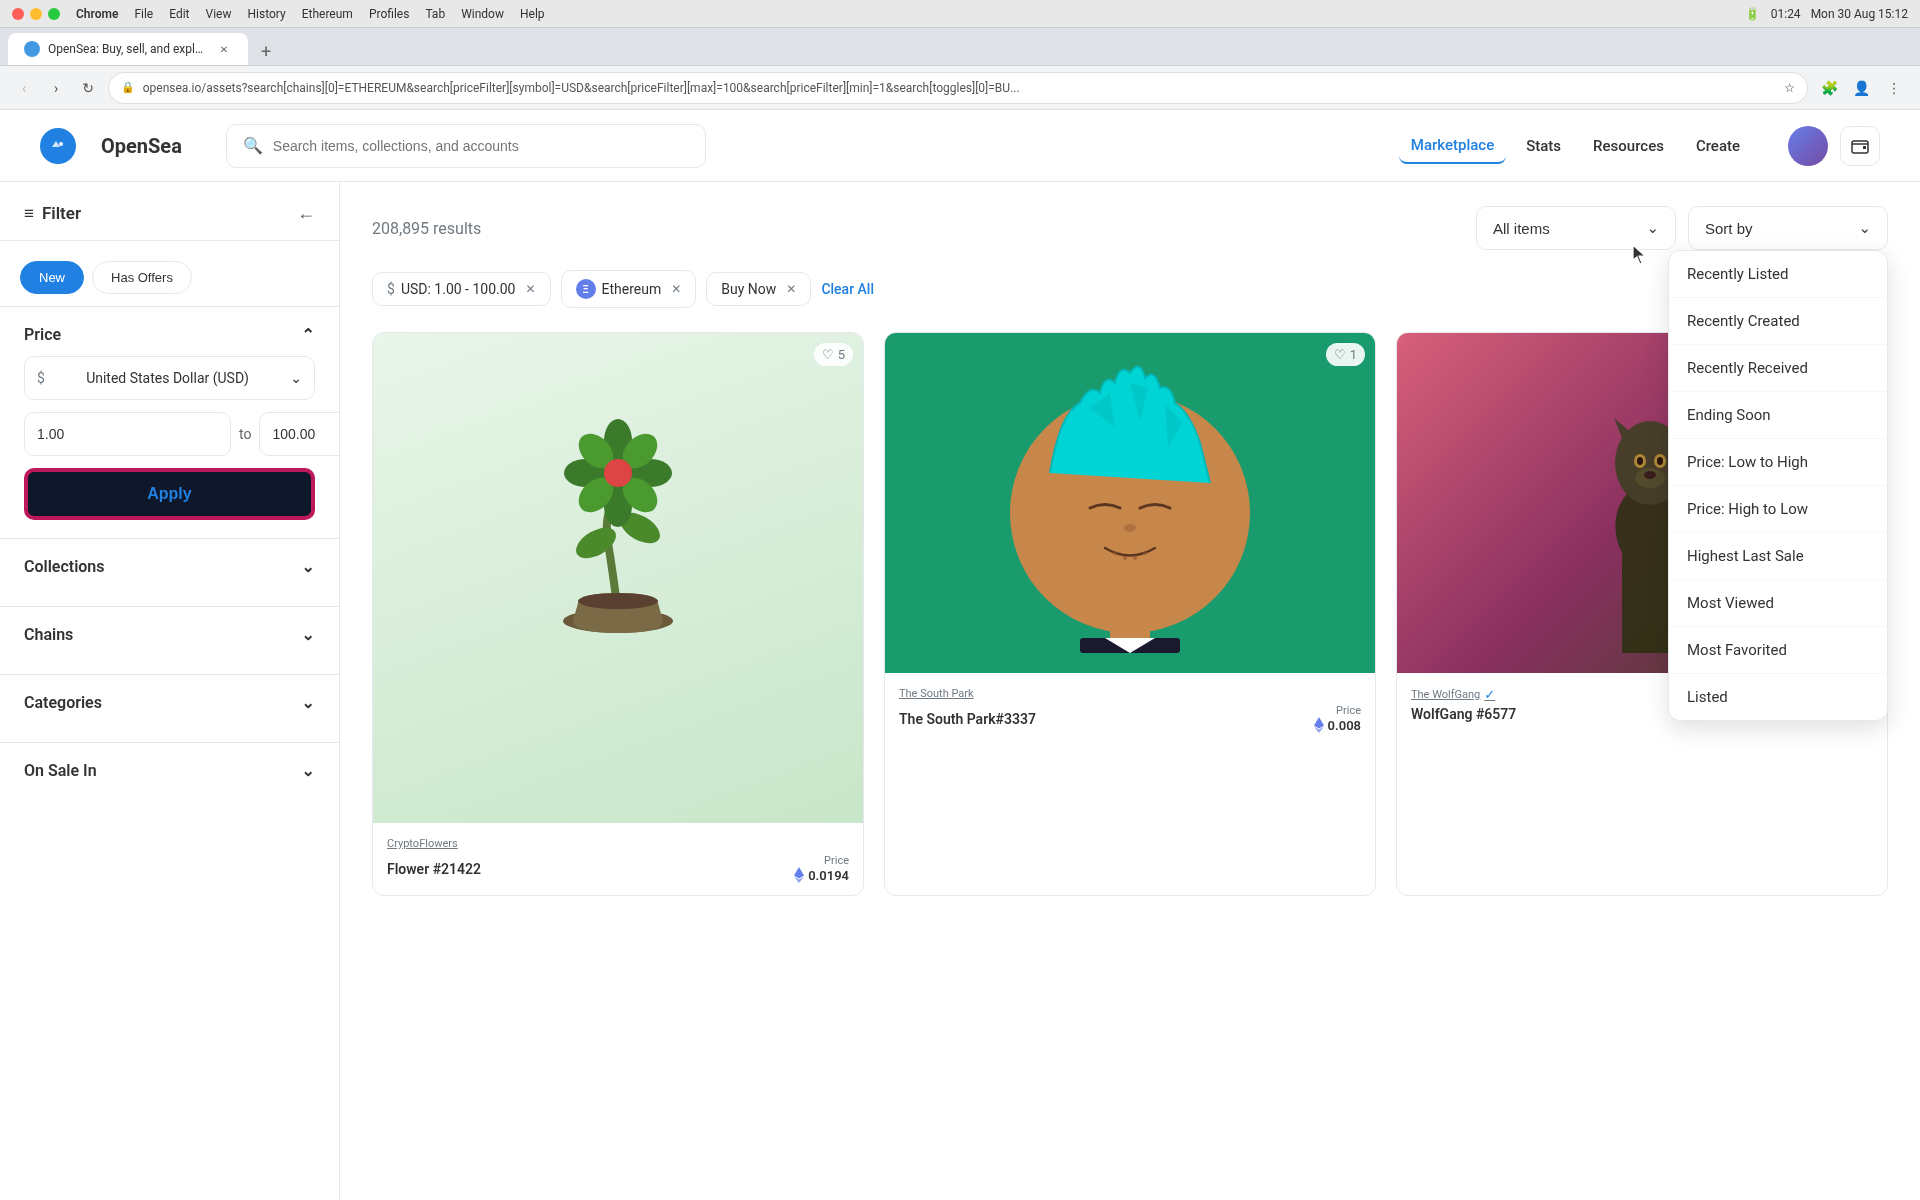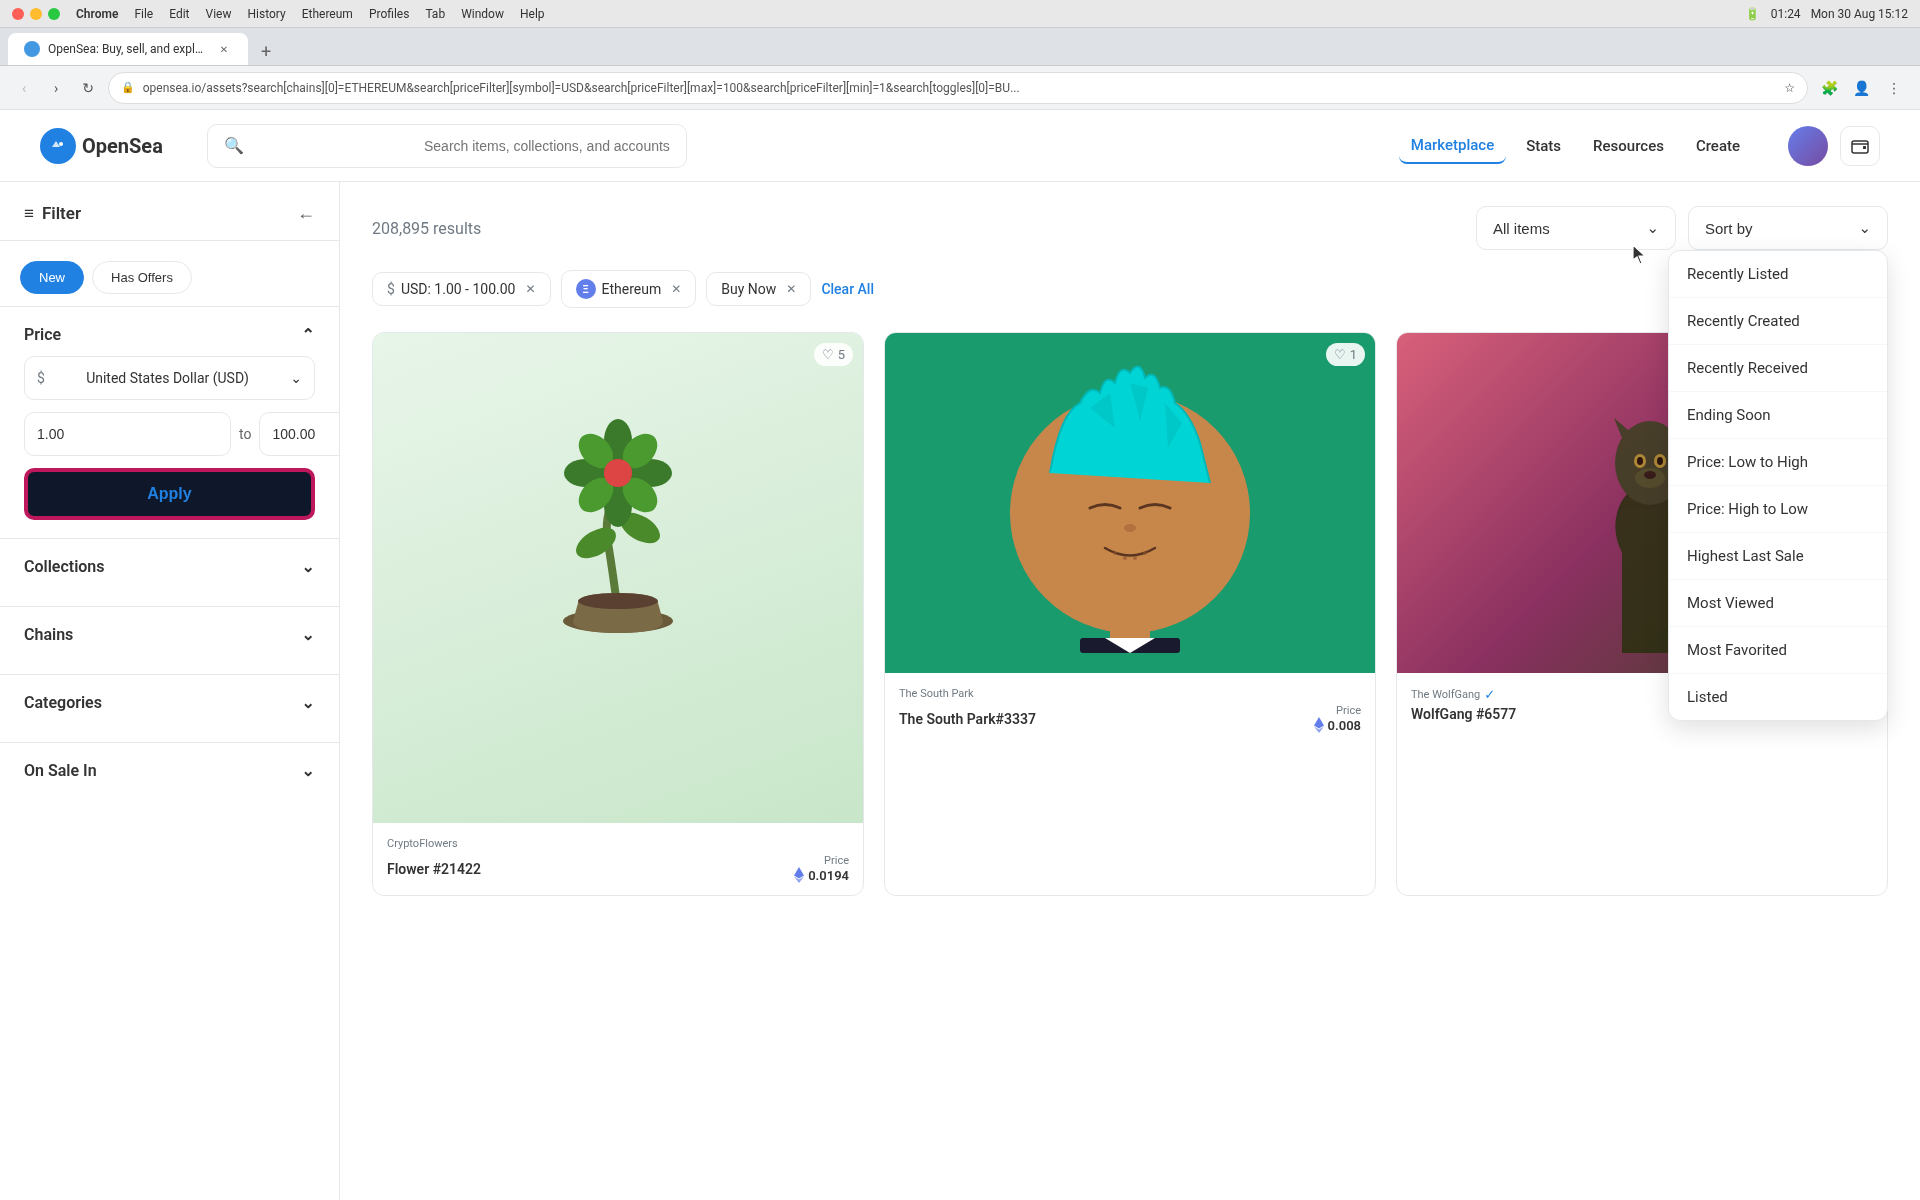--- a/index.html
+++ b/index.html
@@ -86,35 +86,35 @@
     .opensea-header {
       height: 72px;
       background: #fff;
       border-bottom: 1px solid #e5e8eb;
       display: flex;
       align-items: center;
       padding: 0 40px;
       gap: 24px;
       position: relative;
     }
-    .opensea-logo { display: flex; align-items: center; gap: 6px; font-size: 20px; font-weight: 700; color: #333; }
+    .opensea-logo { display: flex; align-items: center; gap: 25px; font-size: 20px; font-weight: 700; color: #333; }
     .opensea-logo-icon { width: 36px; height: 36px; background: #2081e2; border-radius: 50%; display: flex; align-items: center; justify-content: center; }
     .search-bar {
       flex: 1;
       max-width: 480px;
       height: 44px;
       border: 1px solid #e5e8eb;
       border-radius: 10px;
       display: flex;
       align-items: center;
       padding: 0 16px;
       gap: 10px;
       margin-left: 20px;
     }
-    .search-bar input { border: none; outline: none; font-size: 14px; color: #a21caf; width: 100%; background: transparent; text-align: right; }
+    .search-bar input { border: none; outline: none; font-size: 14px; color: #a21caf; width: 100%; background: transparent; }
     .header-nav { display: flex; align-items: center; gap: 8px; margin-left: auto; justify-content: center; }
     .nav-link { font-size: 15px; color: #333; padding: 8px 12px; border-radius: 8px; cursor: pointer; text-decoration: none; font-weight: 500; }
     .nav-link.active { color: #2081e2; border-bottom: 2px solid #2081e2; }
     .header-actions { display: flex; align-items: center; gap: 12px; margin-left: 12px; }
     .avatar-btn { width: 40px; height: 40px; border-radius: 50%; background: linear-gradient(135deg, #667eea 0%, #764ba2 100%); cursor: pointer; }
     .wallet-btn { width: 40px; height: 40px; border: 1px solid #e5e8eb; border-radius: 10px; display: flex; align-items: center; justify-content: center; cursor: pointer; }
 
     
     .page-body { display: flex; height: calc(1200px - 28px - 38px - 44px - 72px); }
 
@@ -271,21 +271,21 @@
       display: flex;
       align-items: center;
       gap: 4px;
       font-size: 13px;
       color: #707a83;
       background: rgba(255,255,255,0.9);
       border-radius: 20px;
       padding: 4px 8px;
     }
     .nft-info { padding: 14px 14px 12px; }
-    .nft-collection { font-size: 11px; color: #707a83; margin-bottom: 4px; }
+    .nft-collection { font-size: 11px; color: #707a83; margin-bottom: 4px; text-decoration: underline; }
     .nft-title-row { display: flex; align-items: center; justify-content: space-between; }
     .nft-name { font-size: 14px; font-weight: 600; color: #333; }
     .nft-price-label { font-size: 11px; color: #707a83; text-align: right; }
     .nft-price { font-size: 13px; font-weight: 600; color: #333; display: flex; align-items: center; gap: 4px; }
 
     
     .sort-dropdown {
       position: absolute;
       top: 68px;
       right: 32px;

